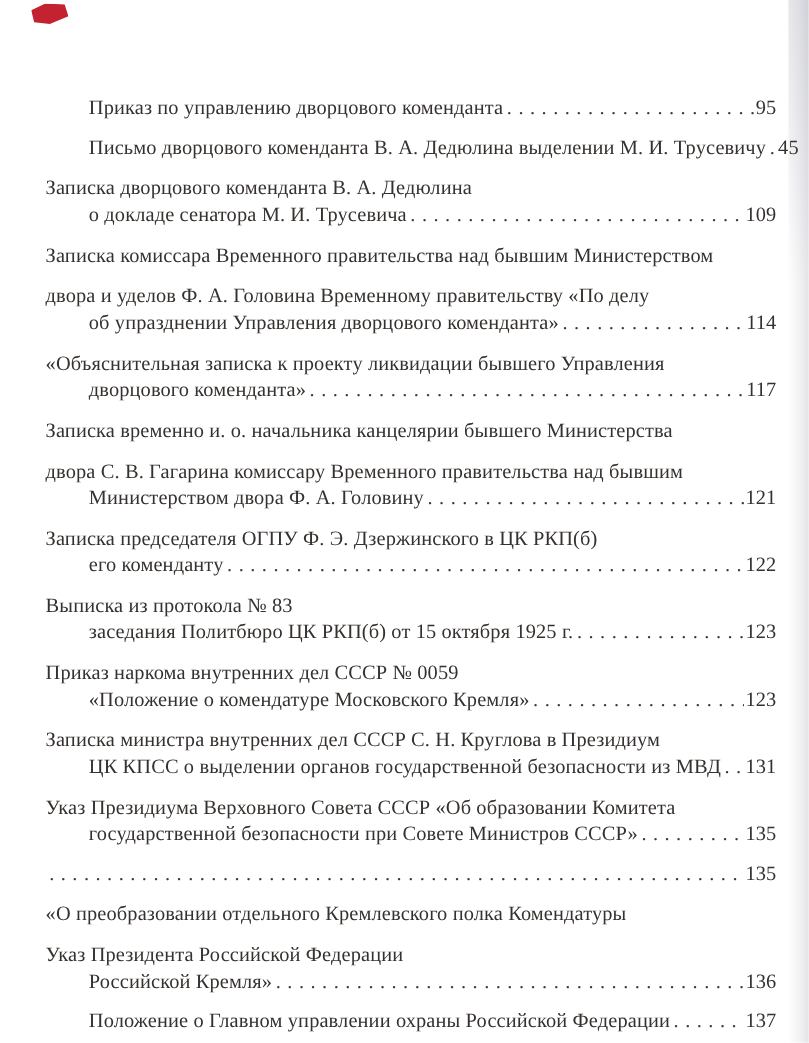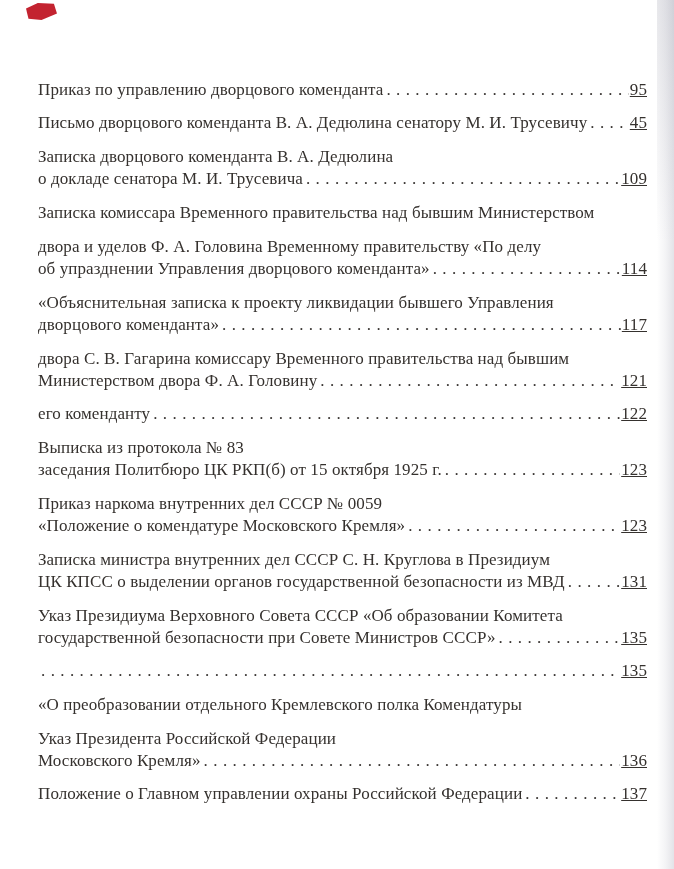--- a/index.html
+++ b/index.html
@@ -67,55 +67,55 @@
     white-space: nowrap;
     margin-top: 12px;
   }
   .last-row {
     display: flex;
     align-items: baseline;
   }
   .last-text {
     white-space: nowrap;
     flex: 0 0 auto;
+    margin-left: 36px;
   }
   .leader {
     flex: 1 1 0;
     min-width: 6px;
     overflow: hidden;
     white-space: nowrap;
     letter-spacing: 5.4px;
     margin-left: 3px;
     margin-right: 1px;
     color: #3a3633;
   }
   .page-num {
     flex: 0 0 auto;
     white-space: nowrap;
-    text-decoration: underline;
   }
 </style>
 </head>
 <body>
 
 <div class="page">
   <div class="red-mark"></div>
   <div class="toc">
       <div class="entry">
     <div></div>
     <div class="last-row">
       <span class="last-text">Приказ по управлению дворцового коменданта</span>
       <span class="leader">........................................................................................................................</span>
       <span class="page-num">95</span>
     </div>
   </div>
       <div class="entry">
     <div></div>
     <div class="last-row">
-      <span class="last-text">Письмо дворцового коменданта В. А. Дедюлина сенатору М. И. Трусевичу</span>
+      <span class="last-text">Письмо дворцового коменданта В. А. Дедюлина выделении М. И. Трусевичу</span>
       <span class="leader">........................................................................................................................</span>
       <span class="page-num">45</span>
     </div>
   </div>
       <div class="entry">
     <div>
           <div class="toc-line">Записка дворцового коменданта В. А. Дедюлина</div>
         </div>
     <div class="last-row">
       <span class="last-text">о докладе сенатора М. И. Трусевича</span>
@@ -139,30 +139,32 @@
           <div class="toc-line">«Объяснительная записка к проекту ликвидации бывшего Управления</div>
         </div>
     <div class="last-row">
       <span class="last-text">дворцового коменданта»</span>
       <span class="leader">........................................................................................................................</span>
       <span class="page-num">117</span>
     </div>
   </div>
       <div class="entry">
     <div>
+          <div class="toc-line">Записка временно и. о. начальника канцелярии бывшего Министерства</div>
           <div class="toc-line">двора С. В. Гагарина комиссару Временного правительства над бывшим</div>
         </div>
     <div class="last-row">
       <span class="last-text">Министерством двора Ф. А. Головину</span>
       <span class="leader">........................................................................................................................</span>
       <span class="page-num">121</span>
     </div>
   </div>
       <div class="entry">
     <div>
+          <div class="toc-line">Записка председателя ОГПУ Ф. Э. Дзержинского в ЦК РКП(б)</div>
         </div>
     <div class="last-row">
       <span class="last-text">его коменданту</span>
       <span class="leader">........................................................................................................................</span>
       <span class="page-num">122</span>
     </div>
   </div>
       <div class="entry">
     <div>
           <div class="toc-line">Выписка из протокола № 83</div>
@@ -208,21 +210,21 @@
       <span class="leader">........................................................................................................................</span>
       <span class="page-num">135</span>
     </div>
   </div>
       <div class="entry">
     <div>
           <div class="toc-line">«О преобразовании отдельного Кремлевского полка Комендатуры</div>
           <div class="toc-line">Указ Президента Российской Федерации</div>
         </div>
     <div class="last-row">
-      <span class="last-text">Московского Кремля»</span>
+      <span class="last-text">Российской Кремля»</span>
       <span class="leader">........................................................................................................................</span>
       <span class="page-num">136</span>
     </div>
   </div>
       <div class="entry">
     <div></div>
     <div class="last-row">
       <span class="last-text">Положение о Главном управлении охраны Российской Федерации</span>
       <span class="leader">........................................................................................................................</span>
       <span class="page-num">137</span>

